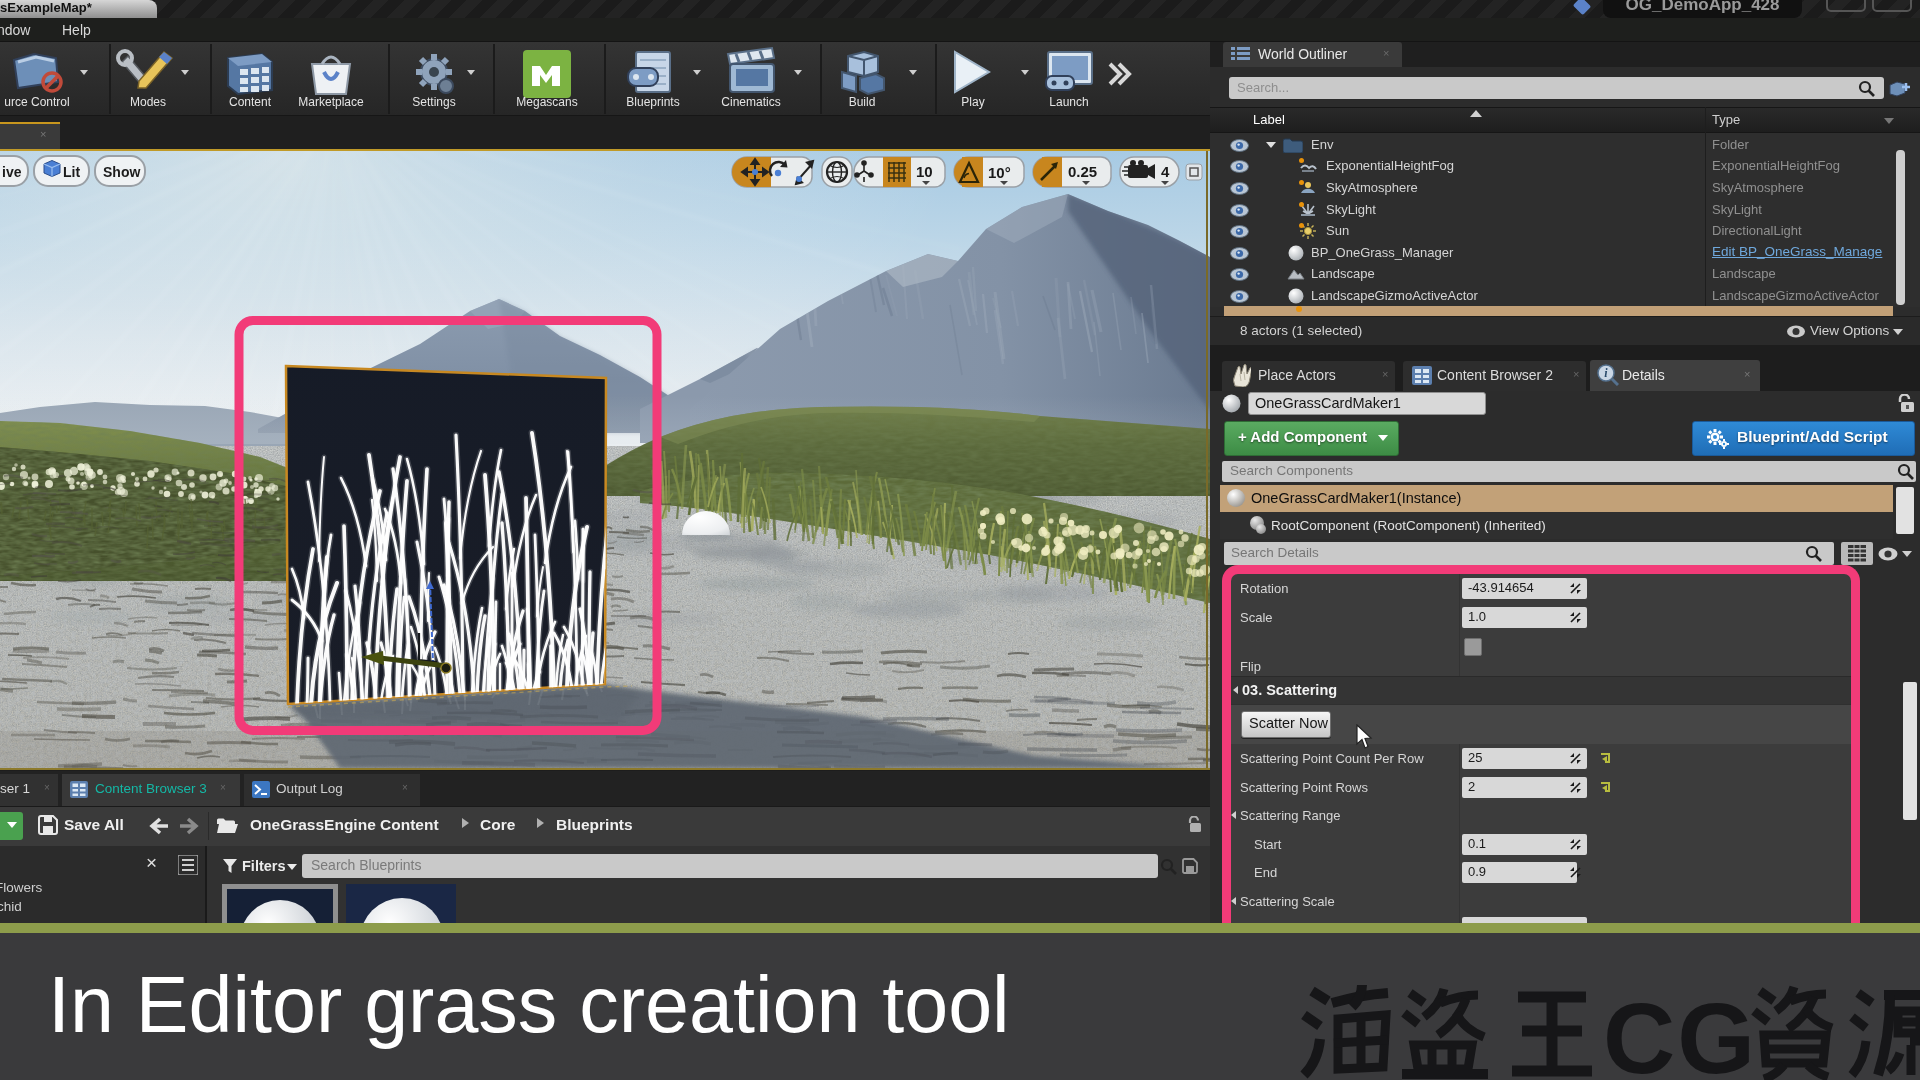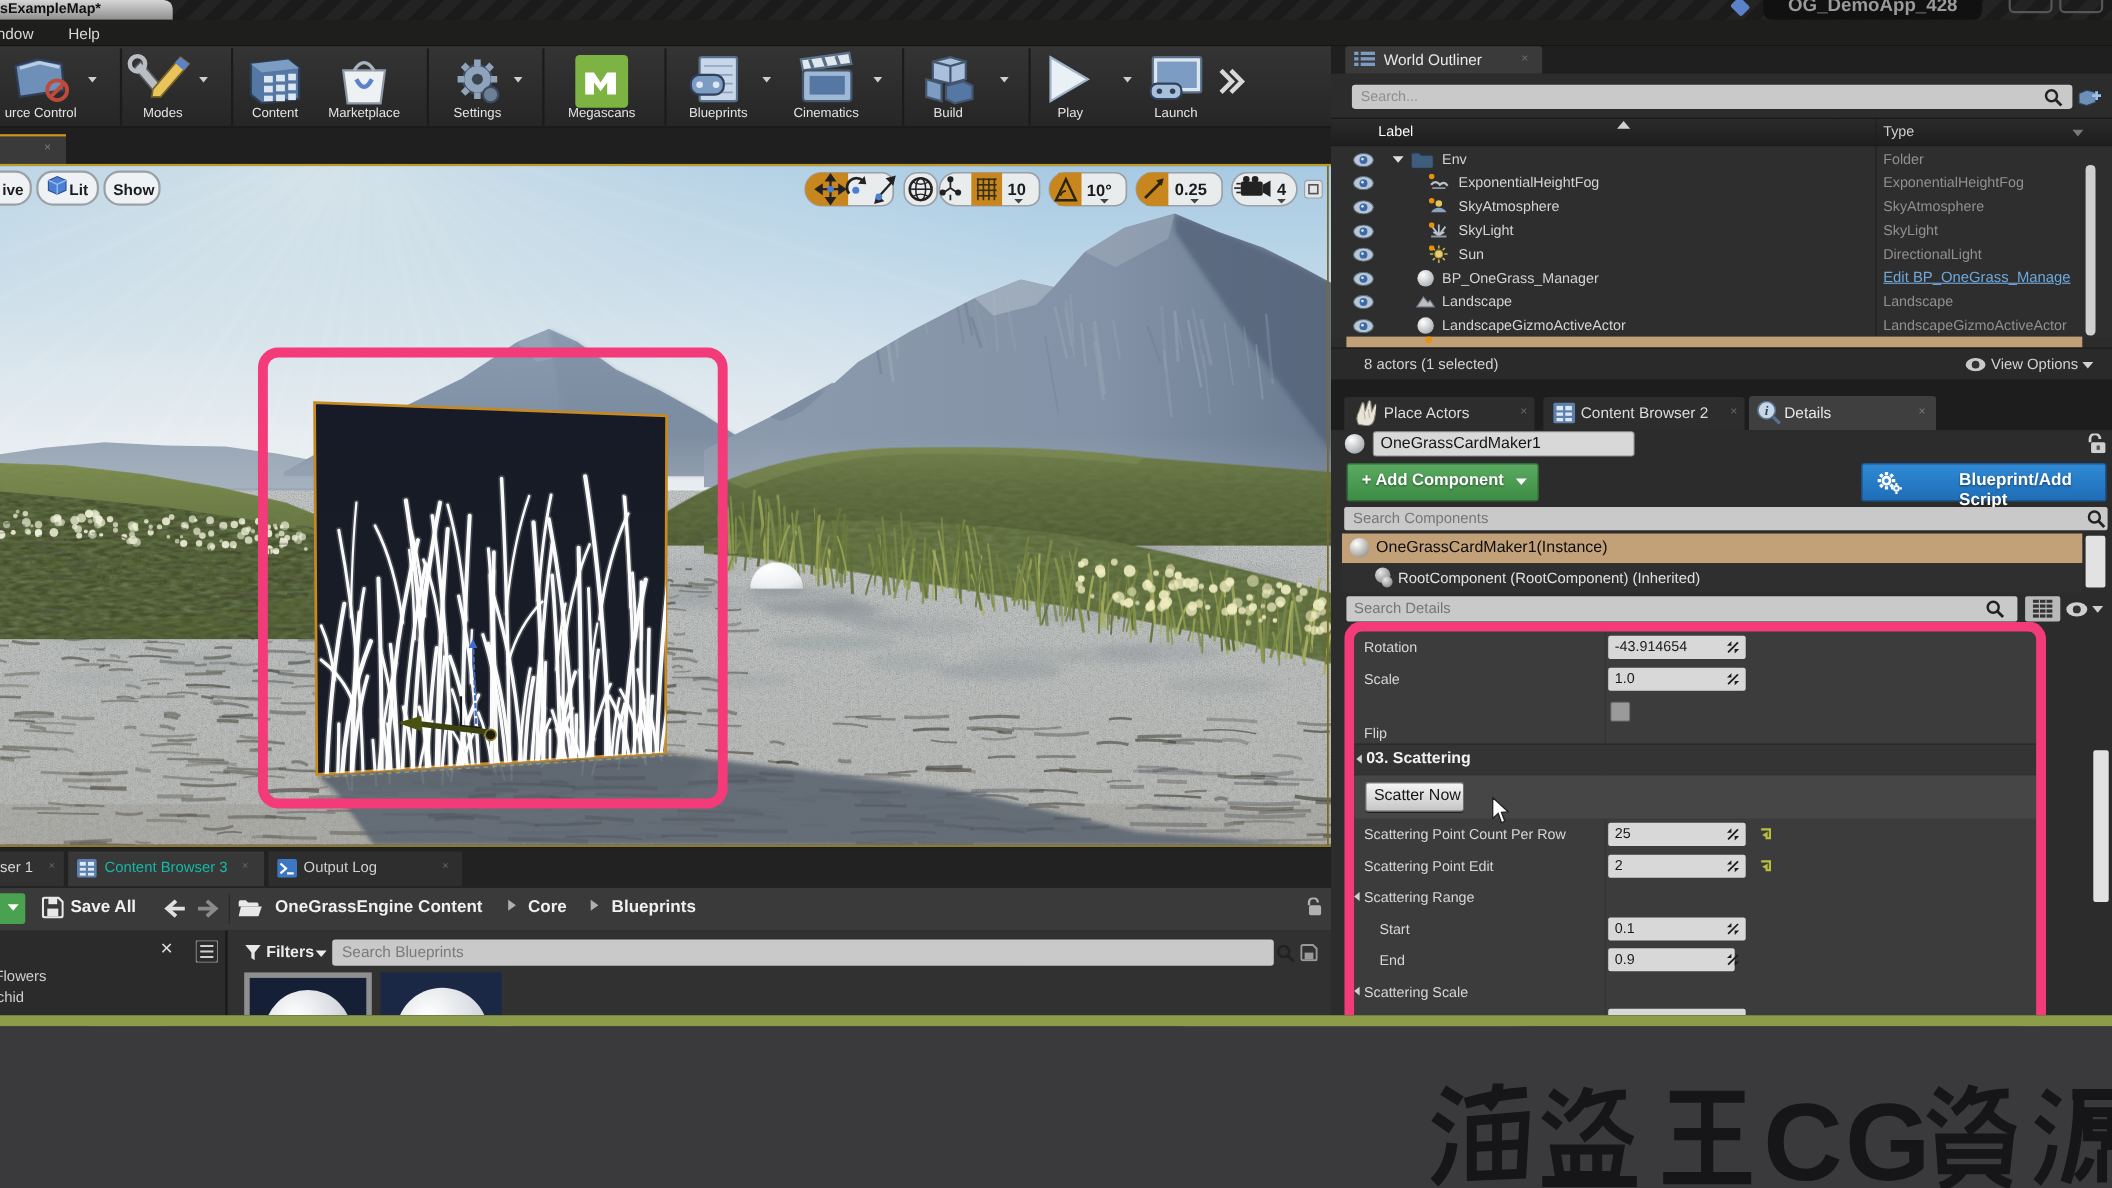--- a/index.html
+++ b/index.html
@@ -2060,21 +2060,21 @@
         <circle cx="18" cy="16" r="3"></circle>
         <g stroke="#fff" stroke-width="2">
           <line x1="18" y1="11" x2="18" y2="13"></line>
           <line x1="18" y1="19" x2="18" y2="21"></line>
           <line x1="13" y1="16" x2="15" y2="16"></line>
           <line x1="21" y1="16" x2="23" y2="16"></line>
         </g>
         <circle cx="18" cy="16" r="1.2" fill="#2f8ad6"></circle>
       </g>
     </svg>
-<div class="abs" style="left:1737px;top:428px;font-size:15.5px;font-weight:bold;color:#fff;text-shadow:0 1px 2px rgba(0,0,0,0.5);margin-left:44px;">Blueprint/Add Script</div>
+<div class="abs" style="left:1737px;top:428px;font-size:15.5px;font-weight:bold;color:#fff;text-shadow:0 1px 2px rgba(0,0,0,0.5);">Blueprint/Add Script</div>
 <div class="abs" style="left:1222px;top:461px;width:694px;height:21px;background:#c9c9c9;border-radius:2px;"></div>
 <div class="abs" style="left:1230px;top:463px;font-size:13.5px;color:#767676;">Search Components</div>
 <svg class="abs" style="left:1897px;top:463px;" width="18" height="17">
       <circle cx="7" cy="7" r="5" fill="none" stroke="#222" stroke-width="2.2"></circle>
       <line x1="10.5" y1="10.5" x2="16" y2="16" stroke="#222" stroke-width="2.6"></line>
     </svg>
 <div class="abs" style="left:1220px;top:485px;width:673px;height:27px;background:#c2a178;"></div>
 <svg class="abs" style="left:1226px;top:488px;" width="20" height="20">
       <defs>
         <radialGradient id="isp" cx="0.35" cy="0.3" r="0.9">
@@ -2150,21 +2150,21 @@
 <div class="plabel" style="left:1240px;top:751px;">Scattering Point Count Per Row</div>
 <div class="inpt" style="left:1462px;top:748px;width:125px;height:21px;">25</div>
 <svg class="abs" style="left:1569px;top:752px;" width="13" height="13">
       <path d="M1 5 L5 1 L5 5 Z M12 8 L8 12 L8 8 Z" fill="#1a1a1a"></path>
       <path d="M2 11 L11 2" stroke="#1a1a1a" stroke-width="1.6"></path>
     </svg>
 <svg class="abs" style="left:1598px;top:751px;" width="14" height="14">
       <path d="M3 3 h8 v8 h-4" fill="none" stroke="#b8bd3f" stroke-width="2"></path>
       <path d="M9 8 L4 11 L9 14 Z" fill="#b8bd3f" transform="translate(0,-3)"></path>
     </svg>
-<div class="plabel" style="left:1240px;top:780px;">Scattering Point Edit</div>
+<div class="plabel" style="left:1240px;top:780px;">Scattering Point Rows</div>
 <div class="inpt" style="left:1462px;top:777px;width:125px;height:21px;">2</div>
 <svg class="abs" style="left:1569px;top:781px;" width="13" height="13">
       <path d="M1 5 L5 1 L5 5 Z M12 8 L8 12 L8 8 Z" fill="#1a1a1a"></path>
       <path d="M2 11 L11 2" stroke="#1a1a1a" stroke-width="1.6"></path>
     </svg>
 <svg class="abs" style="left:1598px;top:780px;" width="14" height="14">
       <path d="M3 3 h8 v8 h-4" fill="none" stroke="#b8bd3f" stroke-width="2"></path>
       <path d="M9 8 L4 11 L9 14 Z" fill="#b8bd3f" transform="translate(0,-3)"></path>
     </svg>
 <div class="plabel" style="left:1240px;top:808px;">Scattering Range</div>
@@ -2273,20 +2273,21 @@
 <div class="abs" style="left:222px;top:884px;width:116px;height:39px;background:#8f8f8f;overflow:hidden;"></div>
 <div class="abs" style="left:227px;top:889px;width:106px;height:34px;background:#152036;overflow:hidden;">
       <div style="position:absolute;left:13px;top:11px;width:80px;height:80px;border-radius:50%;background:radial-gradient(circle at 35% 30%, #ffffff, #c9ced4 70%, #9aa2ab);"></div>
     </div>
 <div class="abs" style="left:346px;top:884px;width:110px;height:39px;background:#1a2745;overflow:hidden;">
       <div style="position:absolute;left:14px;top:14px;width:84px;height:84px;border-radius:50%;background:radial-gradient(circle at 35% 30%, #ffffff, #ced3d9 70%, #a2aab3);"></div>
     </div>
 
   <div class="abs" style="left:0;top:923px;width:1920px;height:10px;background:#8d9c4b;"></div>
   <div class="abs" style="left:0;top:933px;width:1920px;height:147px;background:#3a3a3c;"></div>
+  <div class="abs" style="left:48px;top:959px;color:#fff;font-size:79px;letter-spacing:0px;">In Editor grass creation tool</div>
   <svg class="abs" style="left:1298px;top:981px;" width="622" height="99" viewBox="0 0 622 99">
 <g stroke="#161618" fill="none" stroke-linecap="butt">
 
 <g stroke-width="10">
 <path d="M14 10 l16 10"></path>
 <path d="M6 34 l16 11"></path>
 <path d="M22 58 q-2 22 -16 36"></path>
 <path d="M34 22 q28 -8 56 -10"></path>
 <path d="M64 4 q0 12 -10 22"></path>
 <path d="M40 38 l48 -4 l-3 52 l-45 2 Z" stroke-width="9"></path>

